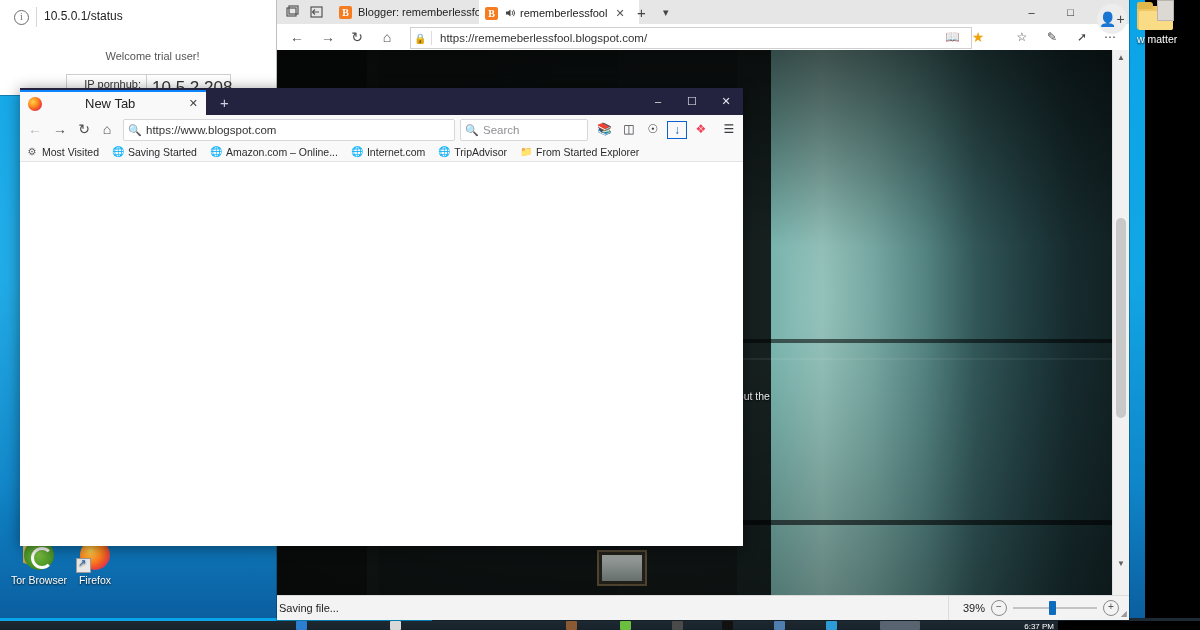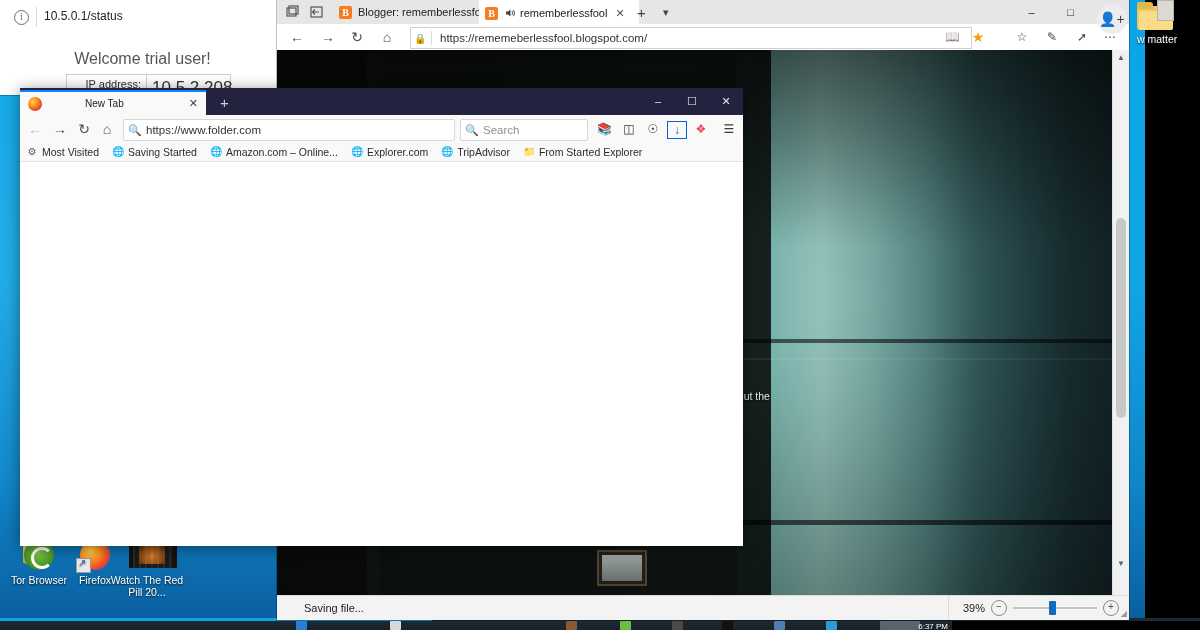--- a/index.html
+++ b/index.html
@@ -54,39 +54,39 @@
     opacity:.35;}
 
   
   .folder-glyph{width:38px;height:30px;position:relative;}
   .folder-glyph .back{position:absolute;left:0;top:4px;width:36px;height:24px;background:#f0c75e;border-radius:2px 4px 3px 3px;}
   .folder-glyph .tab{position:absolute;left:0;top:0px;width:16px;height:7px;background:#e0b84c;border-radius:2px 3px 0 0;}
   .folder-glyph .front{position:absolute;left:2px;top:9px;width:34px;height:19px;background:#fbdc86;border-radius:2px;}
   .folder-glyph .doc{position:absolute;left:20px;top:-2px;width:15px;height:19px;background:#dcd9d4;border:1px solid #b9b5ae;}
 
   
-  #taskbar{position:absolute;left:0;bottom:0;width:952px;height:12px;
+  #taskbar{position:absolute;left:0;bottom:0;width:1058px;height:12px;
     background:linear-gradient(180deg,#1f2a33 0%,#18222a 100%);}
   #taskbar .tb-strip{position:absolute;left:0;top:0;width:1200px;height:3px;
     background:linear-gradient(90deg,#0aa5e8 0%,#0aa5e8 36%,#1d2a34 36%,#1d2a34 100%);}
   .tb-ico{position:absolute;bottom:0px;width:11px;height:9px;border-radius:1px;}
   #tb-clock{position:absolute;right:4px;bottom:-1px;color:#fff;font-size:8px;}
 
   
   .win{position:absolute;background:#fff;box-shadow:0 0 0 1px rgba(0,0,0,.25);}
 
   
   #win-status{left:0;top:0;width:285px;height:95px;background:#fff;}
   #status-urlbar{position:absolute;left:0;top:0;width:285px;height:34px;background:#fff;border-bottom:1px solid #ddd;}
   #status-urlbar .ring{position:absolute;left:14px;top:10px;width:13px;height:13px;border:1.2px solid #6a6a6a;border-radius:50%;
      color:#6a6a6a;font-size:10px;line-height:12px;text-align:center;font-family:"Liberation Serif",serif;}
   #status-urlbar .divider{position:absolute;left:36px;top:7px;width:1px;height:20px;background:#d6d6d6;}
   #status-url{position:absolute;left:44px;top:9px;font-size:12px;color:#222;}
   #status-body{position:absolute;left:0;top:34px;width:285px;height:61px;background:#fff;}
-  #status-welcome{position:absolute;left:0;top:16px;width:285px;text-align:center;font-size:16px;color:#555;}
+  #status-welcome{position:absolute;left:0;top:16px;width:285px;text-align:center;font-size:11px;color:#555;padding-left:10px;}
   #status-table{position:absolute;left:66px;top:40px;width:163px;height:19px;border:1px solid #cfcfcf;display:flex;}
   #status-table .th{flex:0 0 80px;text-align:right;padding:3px 5px 0 0;font-size:11px;color:#333;border-right:1px solid #cfcfcf;
      box-sizing:border-box;height:19px;}
   #status-table .td{flex:1;padding:3px 0 0 5px;font-size:17px;color:#333;box-sizing:border-box;height:19px;}
 
   
   #win-edge{left:277px;top:0;width:852px;height:620px;background:#fff;}
   #edge-tabstrip{position:absolute;left:0;top:0;width:852px;height:24px;background:#e6e6e6;}
   .edge-sys-ico{position:absolute;top:3px;width:18px;height:18px;}
   .edge-tab{position:absolute;top:0;height:24px;display:flex;align-items:center;padding:0 6px;box-sizing:border-box;}
@@ -140,36 +140,36 @@
   #blog-bottom{left:96px;top:495px;width:330px;}
 
   #edge-scrollbar{position:absolute;right:0;top:50px;width:16px;height:546px;background:#f1f1f1;border-left:1px solid #e0e0e0;}
   #edge-scrollbar .arrow{position:absolute;left:0;width:16px;height:16px;text-align:center;line-height:16px;font-size:8px;color:#606060;}
   #edge-scrollbar .thumb{position:absolute;left:3px;top:168px;width:10px;height:200px;background:#c8c8c8;border-radius:5px;}
   #edge-addprofile{position:absolute;right:2px;top:-46px;width:30px;height:30px;border-radius:50%;background:#ededed;
     text-align:center;line-height:30px;font-size:14px;color:#444;}
 
   #edge-statusbar{position:absolute;left:0;bottom:0;width:852px;height:24px;background:#f3f3f3;border-top:1px solid #dcdcdc;
      display:flex;align-items:center;}
-  #edge-status-text{padding-left:27px;font-size:11px;color:#222;flex:1;}
+  #edge-status-text{padding-left:2px;font-size:11px;color:#222;flex:1;}
   #edge-zoom{display:flex;align-items:center;gap:6px;padding-right:10px;border-left:1px solid #dcdcdc;height:24px;padding-left:14px;}
   #edge-zoom .pct{font-size:11px;color:#222;}
   .circ-btn{width:14px;height:14px;border:1px solid #8a8a8a;border-radius:50%;text-align:center;line-height:12px;font-size:10px;color:#555;}
   #zoom-track{width:84px;height:2px;background:#c4c4c4;position:relative;}
   #zoom-thumb{position:absolute;left:36px;top:-6px;width:7px;height:14px;background:#0f6cbd;border-radius:1px;}
   #edge-grip{position:absolute;right:2px;bottom:2px;font-size:8px;color:#9a9a9a;}
 
   
   #win-ff{left:20px;top:88px;width:723px;height:458px;background:#fff;box-shadow:0 2px 14px rgba(0,0,0,.45);}
   #ff-titlebar{position:absolute;left:0;top:0;width:723px;height:27px;background:#23233f;}
   #ff-tab{position:absolute;left:0;top:2px;width:186px;height:25px;background:#f9f9fa;border-top:2px solid #0a84ff;
      display:flex;align-items:center;padding:0 8px;box-sizing:border-box;}
   #ff-tab .fx-ico{width:14px;height:14px;border-radius:50%;margin-right:7px;flex:none;
      background:radial-gradient(circle at 35% 35%,#ffd34e 0%,#ff8a1e 38%,#f0512a 62%,#c4267a 88%,#7b2bc4 100%);}
-  #ff-tab .label{font-size:10px;color:#222;flex:1;padding-left:36px;}
+  #ff-tab .label{font-size:13px;color:#222;flex:1;padding-left:36px;}
   #ff-tab .x{font-size:11px;color:#444;}
   #ff-plus{position:absolute;left:200px;top:6px;font-size:15px;color:#cfcfe0;}
   #ff-wincontrols{position:absolute;right:0;top:0;height:27px;display:flex;}
   #ff-wincontrols div{width:34px;height:27px;text-align:center;line-height:27px;font-size:11px;color:#e6e6ee;}
 
   #ff-navbar{position:absolute;left:0;top:27px;width:723px;height:28px;background:#f9f9fa;border-bottom:1px solid #e4e4e6;}
   .ffnav-btn{position:absolute;top:5px;width:20px;height:18px;text-align:center;line-height:18px;font-size:14px;color:#4d4d52;}
   #ff-urlbox{position:absolute;left:103px;top:4px;width:330px;height:20px;border:1px solid #d7d7db;border-radius:2px;background:#fff;
      display:flex;align-items:center;}
   #ff-urlbox .mag,#ff-searchbox .mag{width:22px;text-align:center;font-size:11px;color:#5a5a5f;}
@@ -198,26 +198,20 @@
       </div>
     <div>Tor Browser</div>
   </div>
   <div class="desk-icon" style="left:58px;top:540px;">
     <div class="glyph">
         <div class="ico-ff">
           <span class="shortcut"></span>
         </div>
       </div>
     <div>Firefox</div>
-  </div>
-  <div class="desk-icon" style="left:110px;top:540px;">
-    <div class="glyph">
-        <div class="ico-vid"></div>
-      </div>
-    <div>Watch The Red Pill 20...</div>
   </div>
 
   <div class="desk-icon" style="left:1135px;top:0px;width:65px;text-align:left;">
     <div class="folder-glyph" style="margin:2px 0 2px 2px;">
       <div class="back"></div>
         <div class="tab"></div>
         <div class="front"></div>
         <div class="doc"></div>
     </div>
     <div style="padding-left:2px;">w matter</div>
@@ -240,21 +234,21 @@
 
 <div class="win" id="win-status">
   <div id="status-urlbar">
     <div class="ring">i</div>
     <div class="divider"></div>
     <div id="status-url">10.5.0.1/status</div>
   </div>
   <div id="status-body">
     <div id="status-welcome">Welcome trial user!</div>
     <div id="status-table">
-      <div class="th">IP address:</div>
+      <div class="th">IP pornhub:</div>
       <div class="td">10.5.2.208</div>
     </div>
   </div>
 </div>
 
 <div class="win" id="win-edge">
 
   <div id="edge-tabstrip">
     <div class="edge-sys-ico" style="left:6px;">
       <svg width="18" height="18" viewBox="0 0 18 18">
@@ -367,21 +361,21 @@
   </div>
 
   <div id="ff-navbar">
     <div class="ffnav-btn" style="left:5px;color:#b6b6bb;">←</div>
     <div class="ffnav-btn" style="left:30px;">→</div>
     <div class="ffnav-btn" style="left:54px;">↻</div>
     <div class="ffnav-btn" style="left:77px;">⌂</div>
 
     <div id="ff-urlbox">
       <div class="mag">🔍</div>
-      <div id="ff-url">https://www.folder.com</div>
+      <div id="ff-url">https://www.blogspot.com</div>
     </div>
 
     <div id="ff-searchbox">
       <div class="mag">🔍</div>
       <div id="ff-search-ph">Search</div>
     </div>
 
     <div class="fftool" style="left:576px;">📚</div>
     <div class="fftool" style="left:600px;">◫</div>
     <div class="fftool" style="left:624px;">☉</div>
@@ -398,21 +392,21 @@
     <div class="bm">
       <span class="bi">🌐</span>
       <span>Saving Started</span>
     </div>
     <div class="bm">
       <span class="bi">🌐</span>
       <span>Amazon.com – Online...</span>
     </div>
     <div class="bm">
       <span class="bi">🌐</span>
-      <span>Explorer.com</span>
+      <span>Internet.com</span>
     </div>
     <div class="bm">
       <span class="bi">🌐</span>
       <span>TripAdvisor</span>
     </div>
     <div class="bm">
       <span class="bi">📁</span>
       <span>From Started Explorer</span>
     </div>
   </div>

